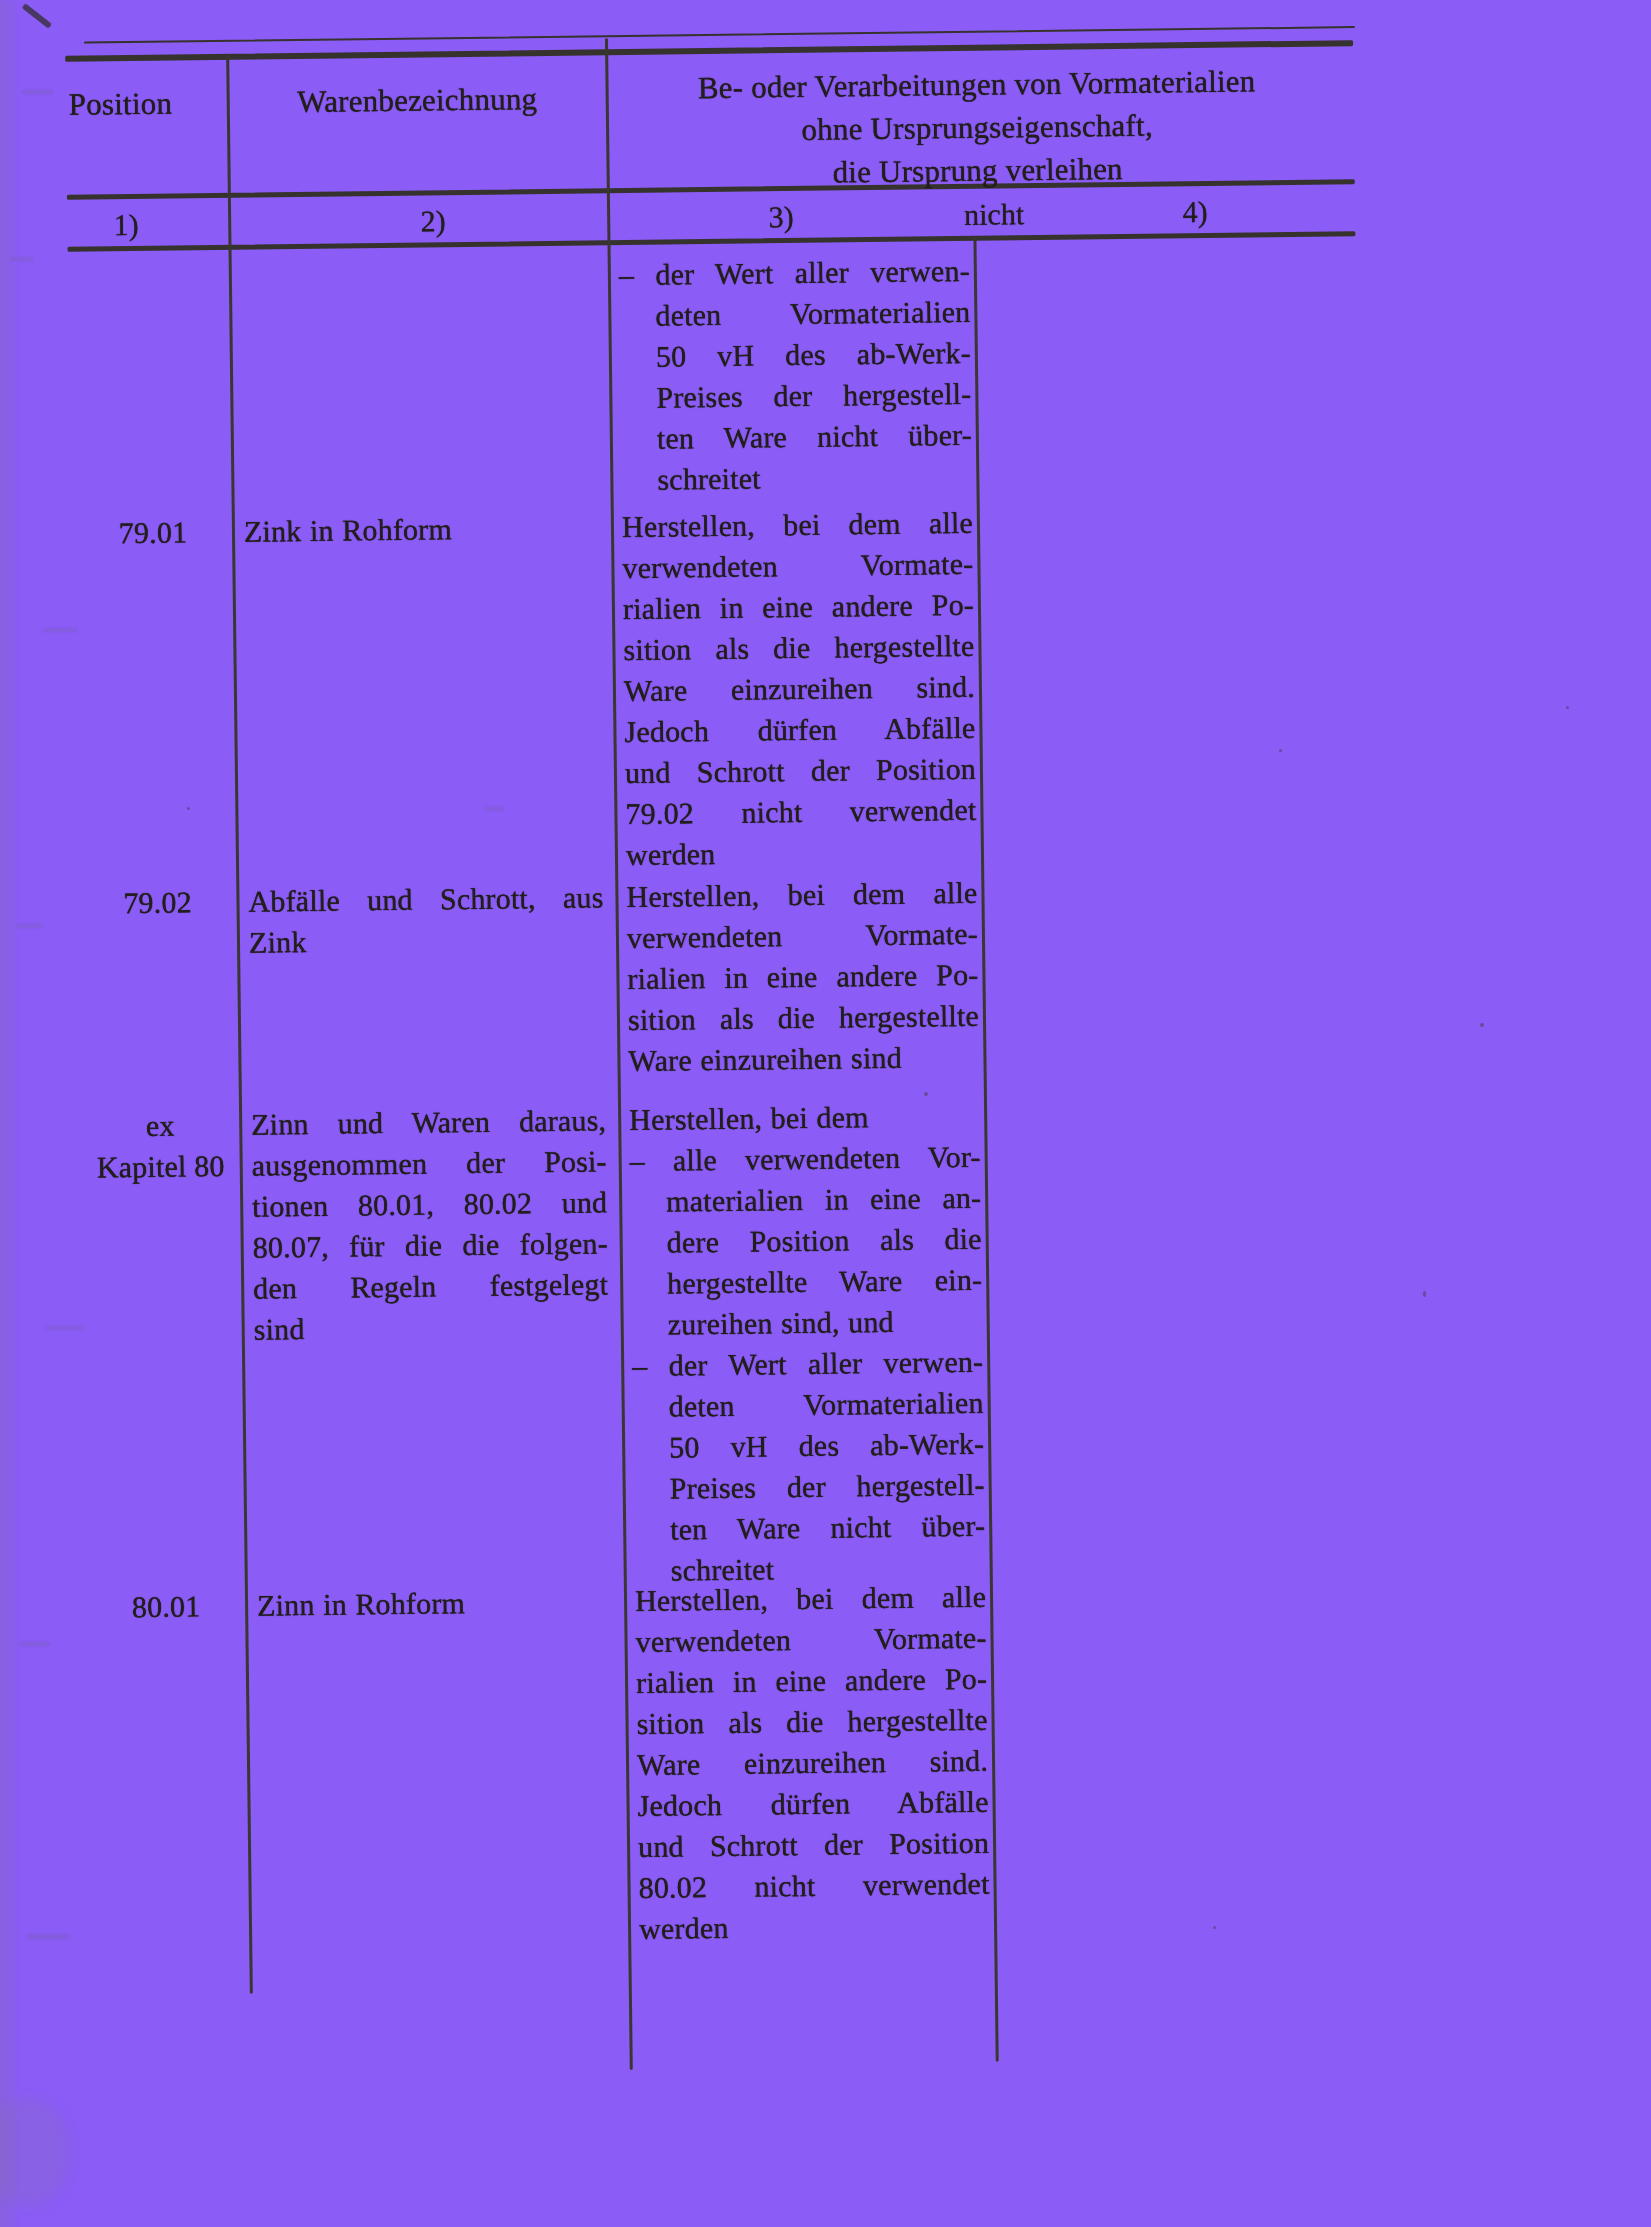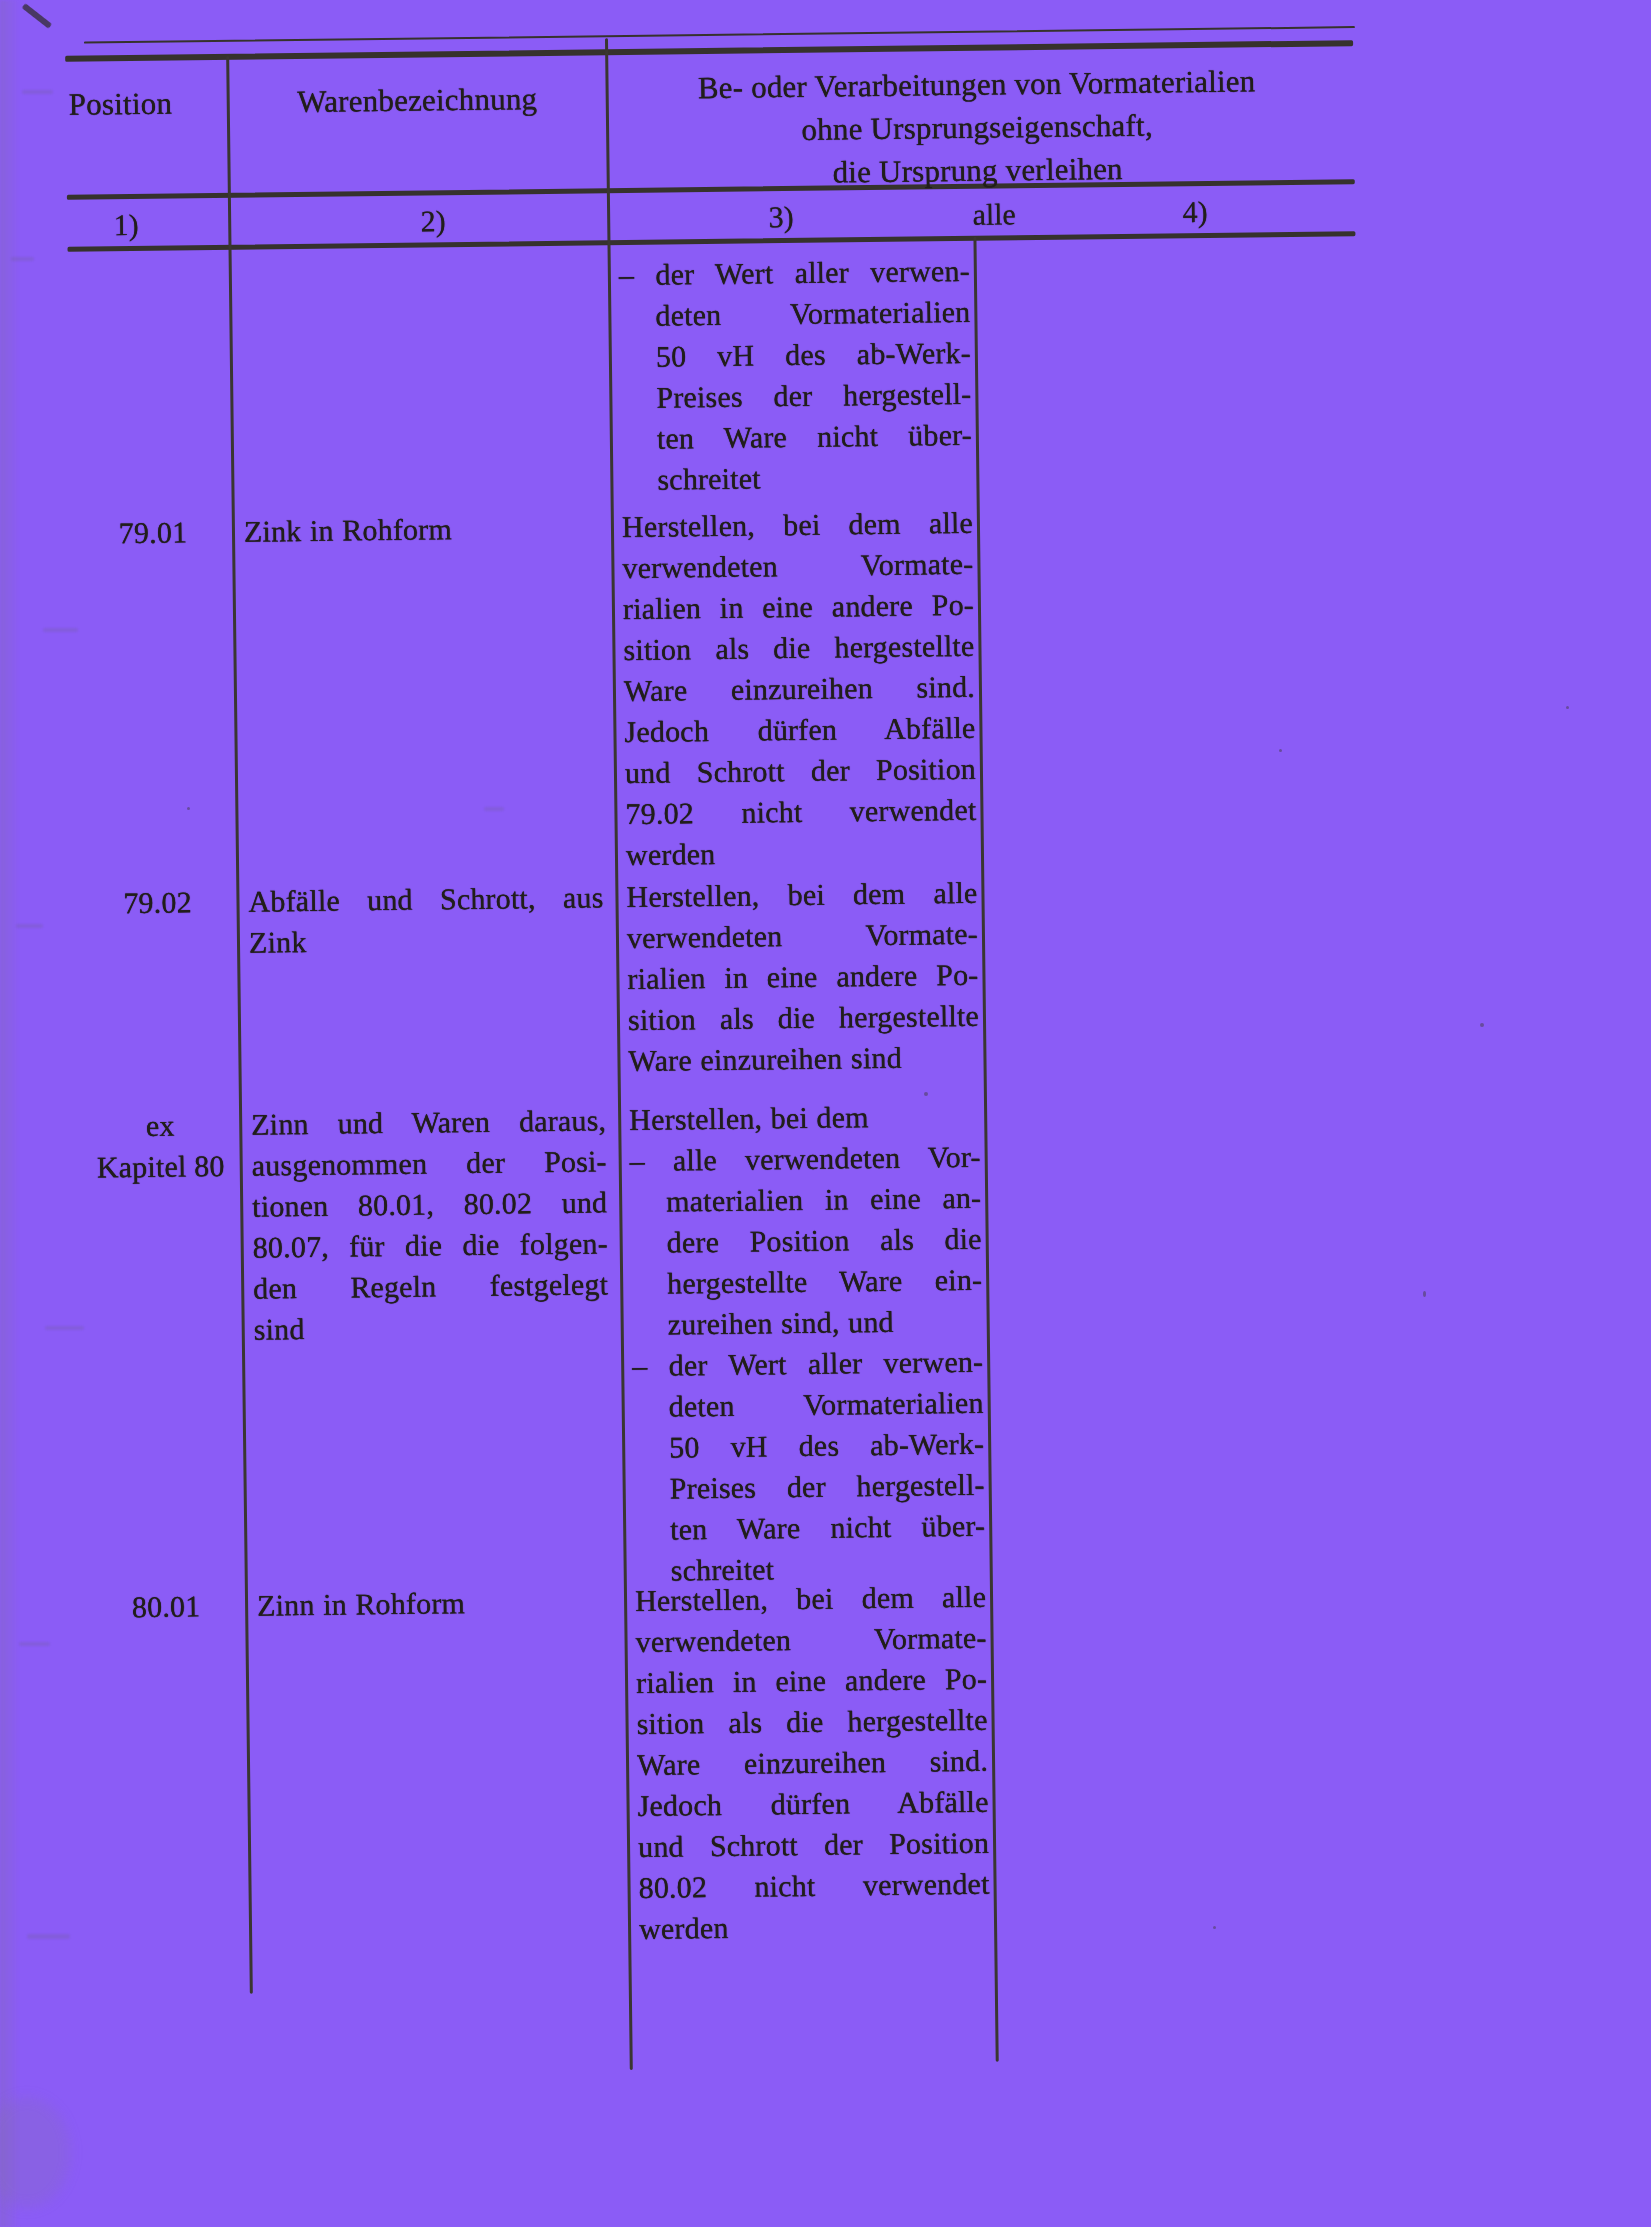--- a/index.html
+++ b/index.html
@@ -62,21 +62,21 @@
     </div>
     <div class="cell hcell center" style="left:618px; top:66px; width:736px;">
       <div>Be- oder Verarbeitungen von Vormaterialien</div>
       <div>ohne Ursprungseigenschaft,</div>
       <div>die Ursprung verleihen</div>
     </div>
 
     <div class="sublabel" style="left:134px;  top:197px;">1)</div>
     <div class="sublabel" style="left:441px;  top:197px;">2)</div>
     <div class="sublabel" style="left:789px; top:197px;">3)</div>
-    <div class="sublabel" style="left:1002px; top:197px;">alle</div>
+    <div class="sublabel" style="left:1002px; top:197px;">nicht</div>
     <div class="sublabel" style="left:1203px; top:197px;">4)</div>
 
     <div class="cell" style="left:626px; top:253px; width:351px;">
       <div class="ln">– der Wert aller verwen-</div>
       <div class="ln ind">deten Vormaterialien</div>
       <div class="ln ind">50 vH des ab-Werk-</div>
       <div class="ln ind">Preises der hergestell-</div>
       <div class="ln ind">ten Ware nicht über-</div>
       <div class="ln ind plain">schreitet</div>
     </div>

